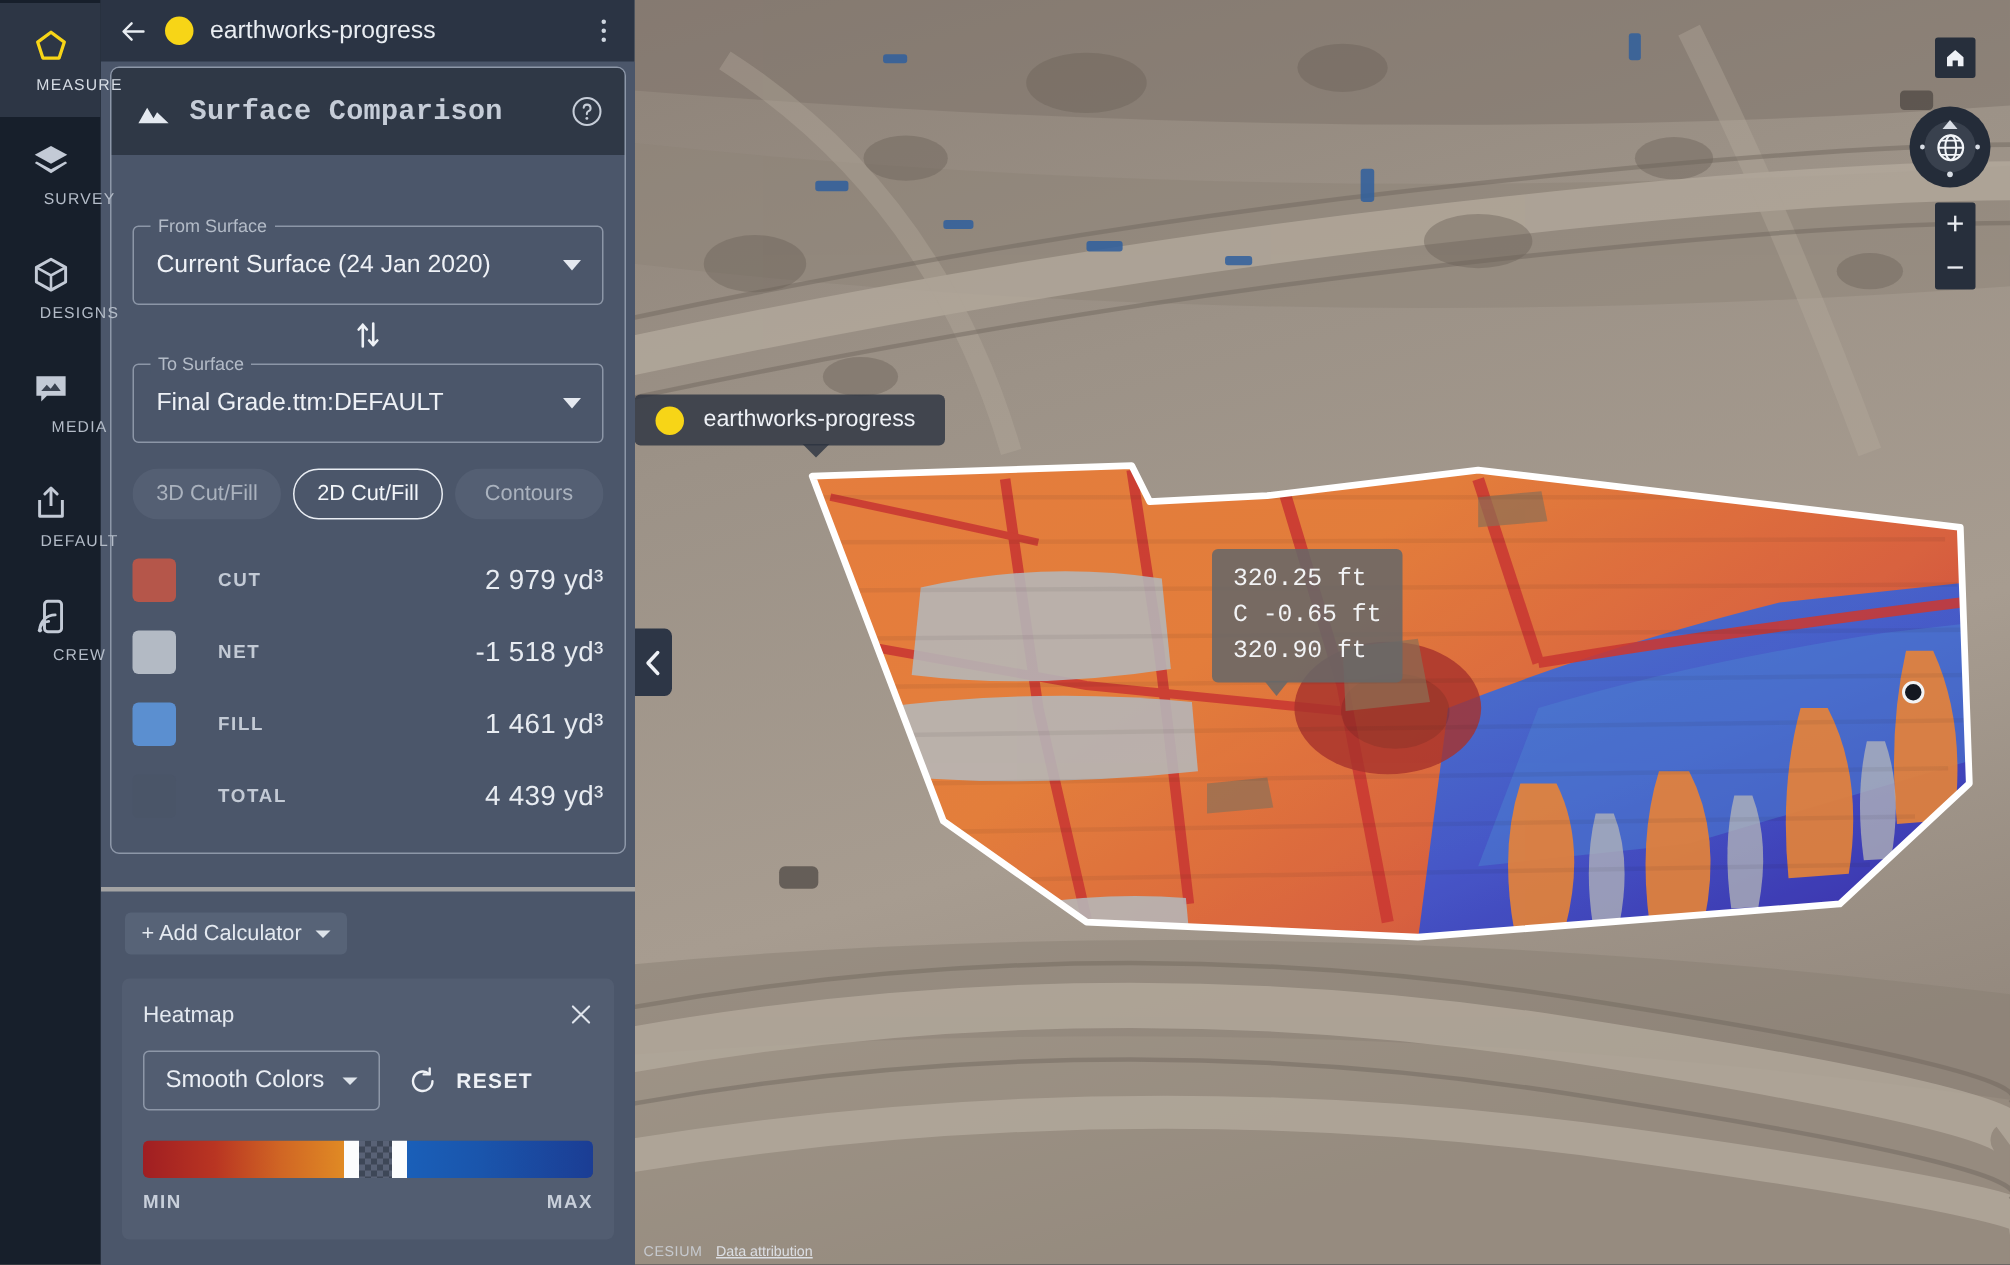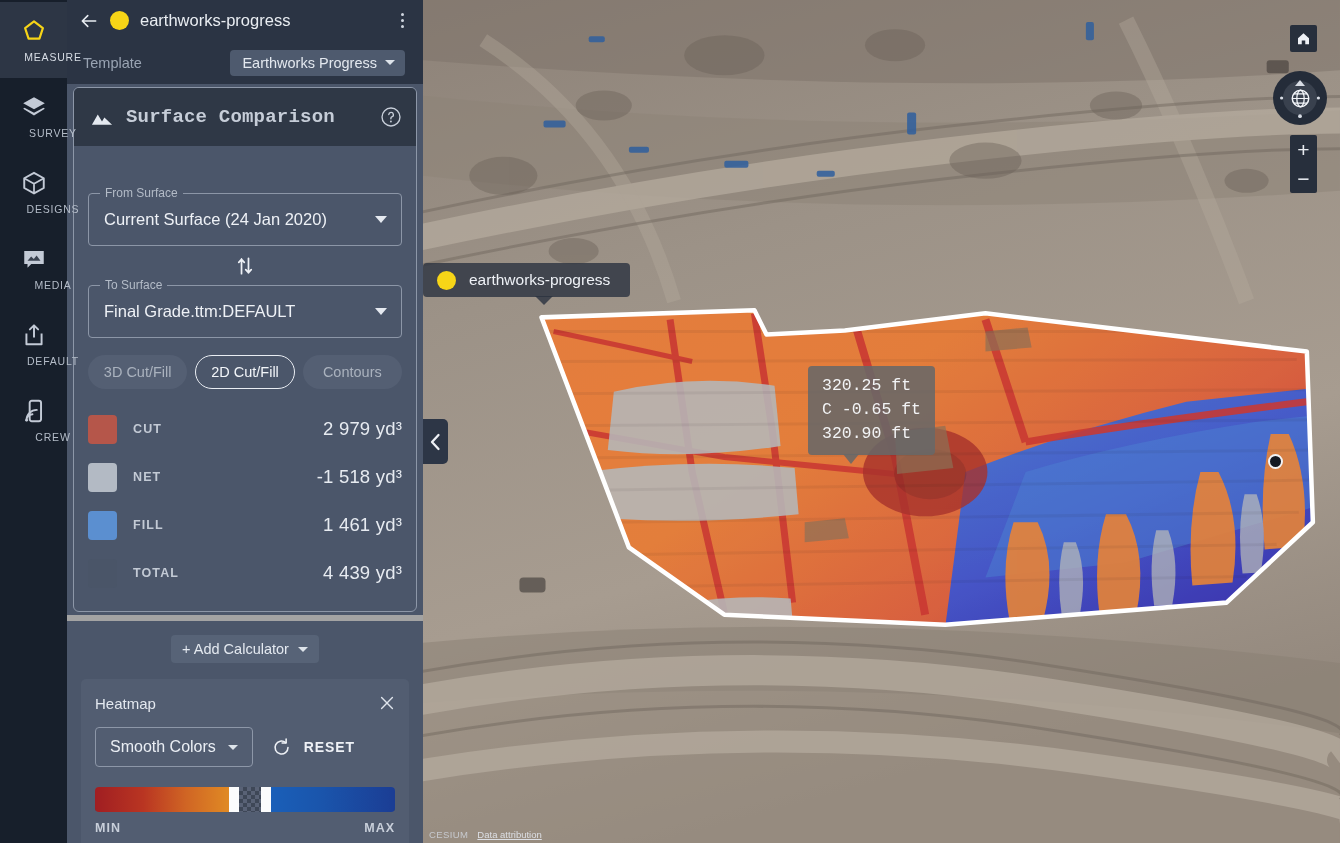--- a/index.html
+++ b/index.html
@@ -165,34 +165,34 @@
     display: flex; align-items: center; justify-content: center;
     cursor: pointer;
     font-family: "Liberation Sans", sans-serif;
   }
   .seg.sel { background: transparent; border: 1px solid #e9edf3; color: #f2f5f9; }
 
   .stats { margin-top: 16px; }
   .stat-row {
     display: flex; align-items: center;
     height: 48px;
-    gap: 16px;
+    gap: 28px;
   }
   .sw { width: 29px; height: 29px; border-radius: 4px; flex: 0 0 29px; }
   .stat-name {
     font-size: 12.5px; letter-spacing: 1.1px; font-weight: 700;
     color: #c3cad5;
   }
   .stat-val {
     margin-left: auto; font-size: 18.5px; color: #e7ebf1;
     letter-spacing: .2px;
   }
 
   
-  .addcalc-wrap { padding: 14px 16px 0 16px; border-top: 6px solid #a3a3a3; margin-top: 3px; text-align: center; }
+  .addcalc-wrap { padding: 14px 16px 0 16px; border-top: 3px solid #a3a3a3; margin-top: 22px; }
   .addcalc {
     display: inline-flex; align-items: center; gap: 9px;
     background: #576377;
     border-radius: 4px;
     padding: 6px 11px 6px 11px;
     font-size: 14.5px; color: #e4e9f0;
     cursor: pointer;
   }
 
   
@@ -415,27 +415,20 @@
       </svg>
       <span class="dot-yellow"></span>
       <span class="proj-title">earthworks-progress</span>
       <span class="kebab">
           <i></i>
           <i></i>
           <i></i>
         </span>
     </div>
 
-    <div class="template-row">
-      <span class="template-label">Template</span>
-      <div class="tpl-select">
-        <span>Earthworks Progress</span>
-        <span class="caret"></span>
-      </div>
-    </div>
 
     <div class="panel-scroll">
 
       <div class="card">
         <div class="card-head">
           <svg width="22" height="17" viewBox="0 0 24 18">
             <path d="M1 17 7.4 5.8 12 13.3 14.6 9 23 17Z" fill="#e4e9f0"></path>
           </svg>
           <span class="card-title">Surface Comparison</span>
           <svg class="help-ico" viewBox="0 0 24 24">

